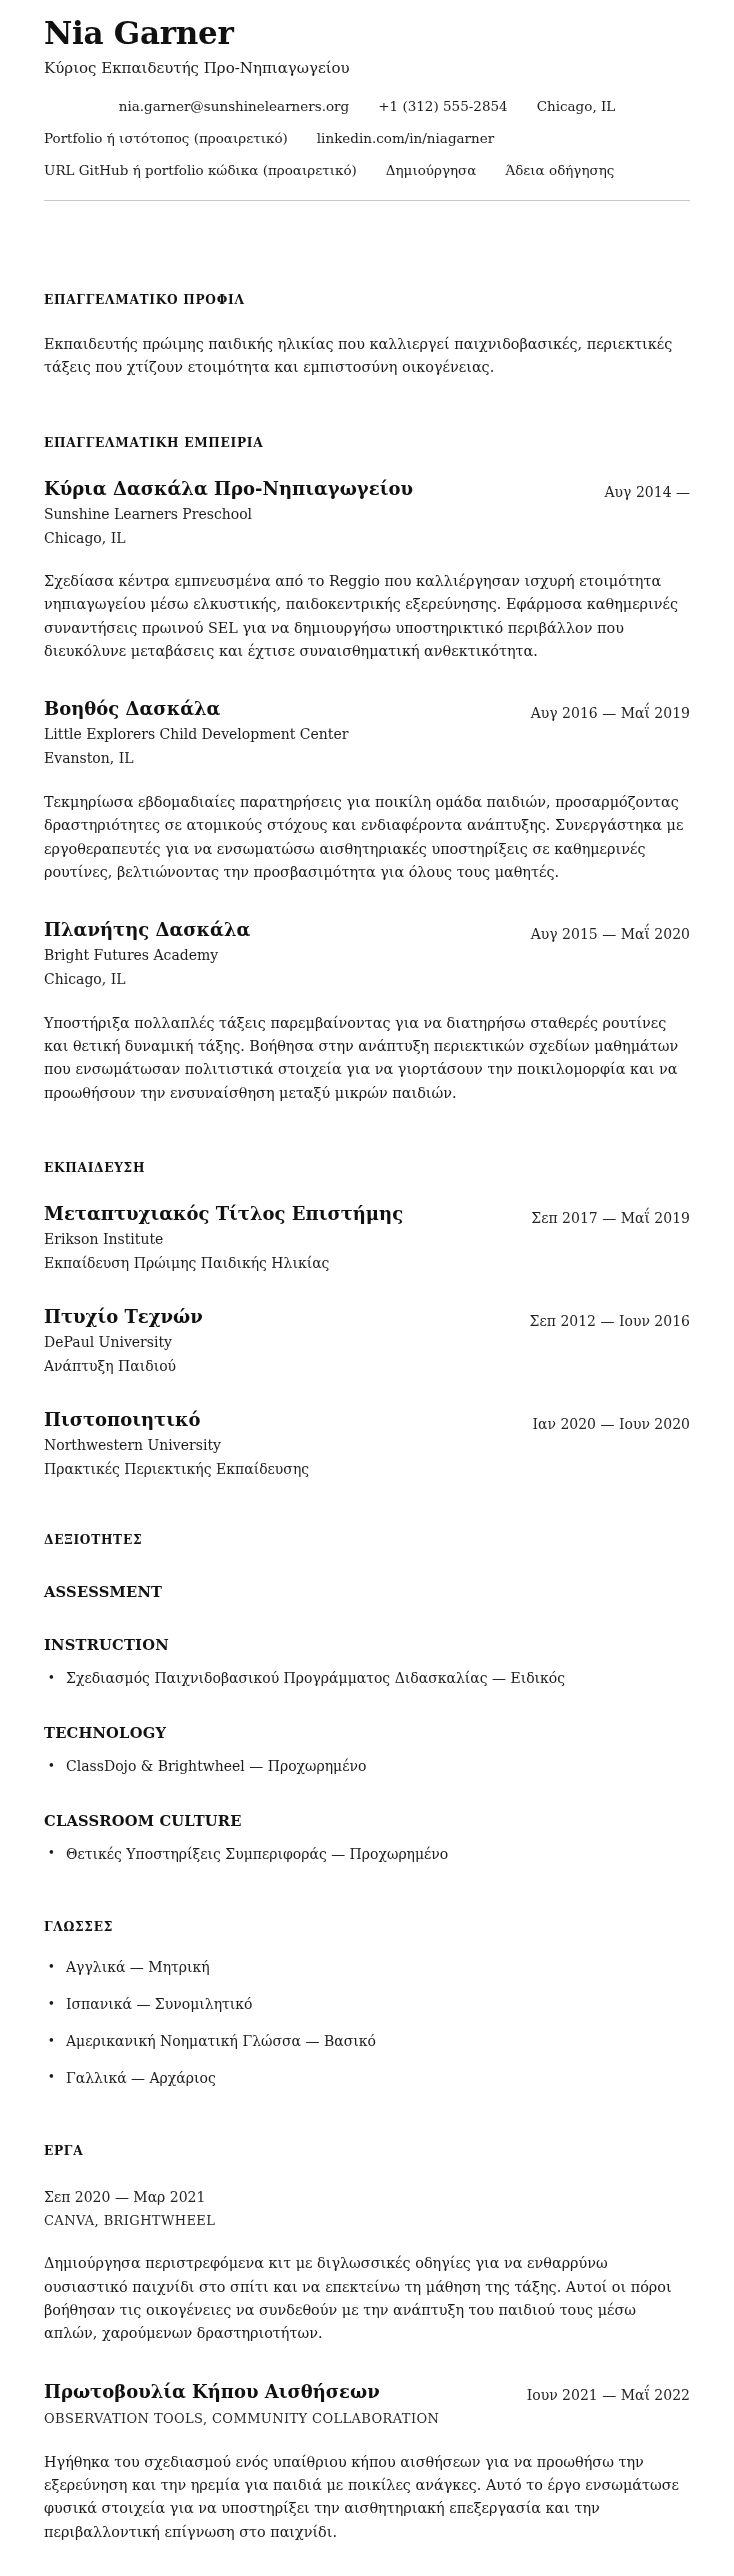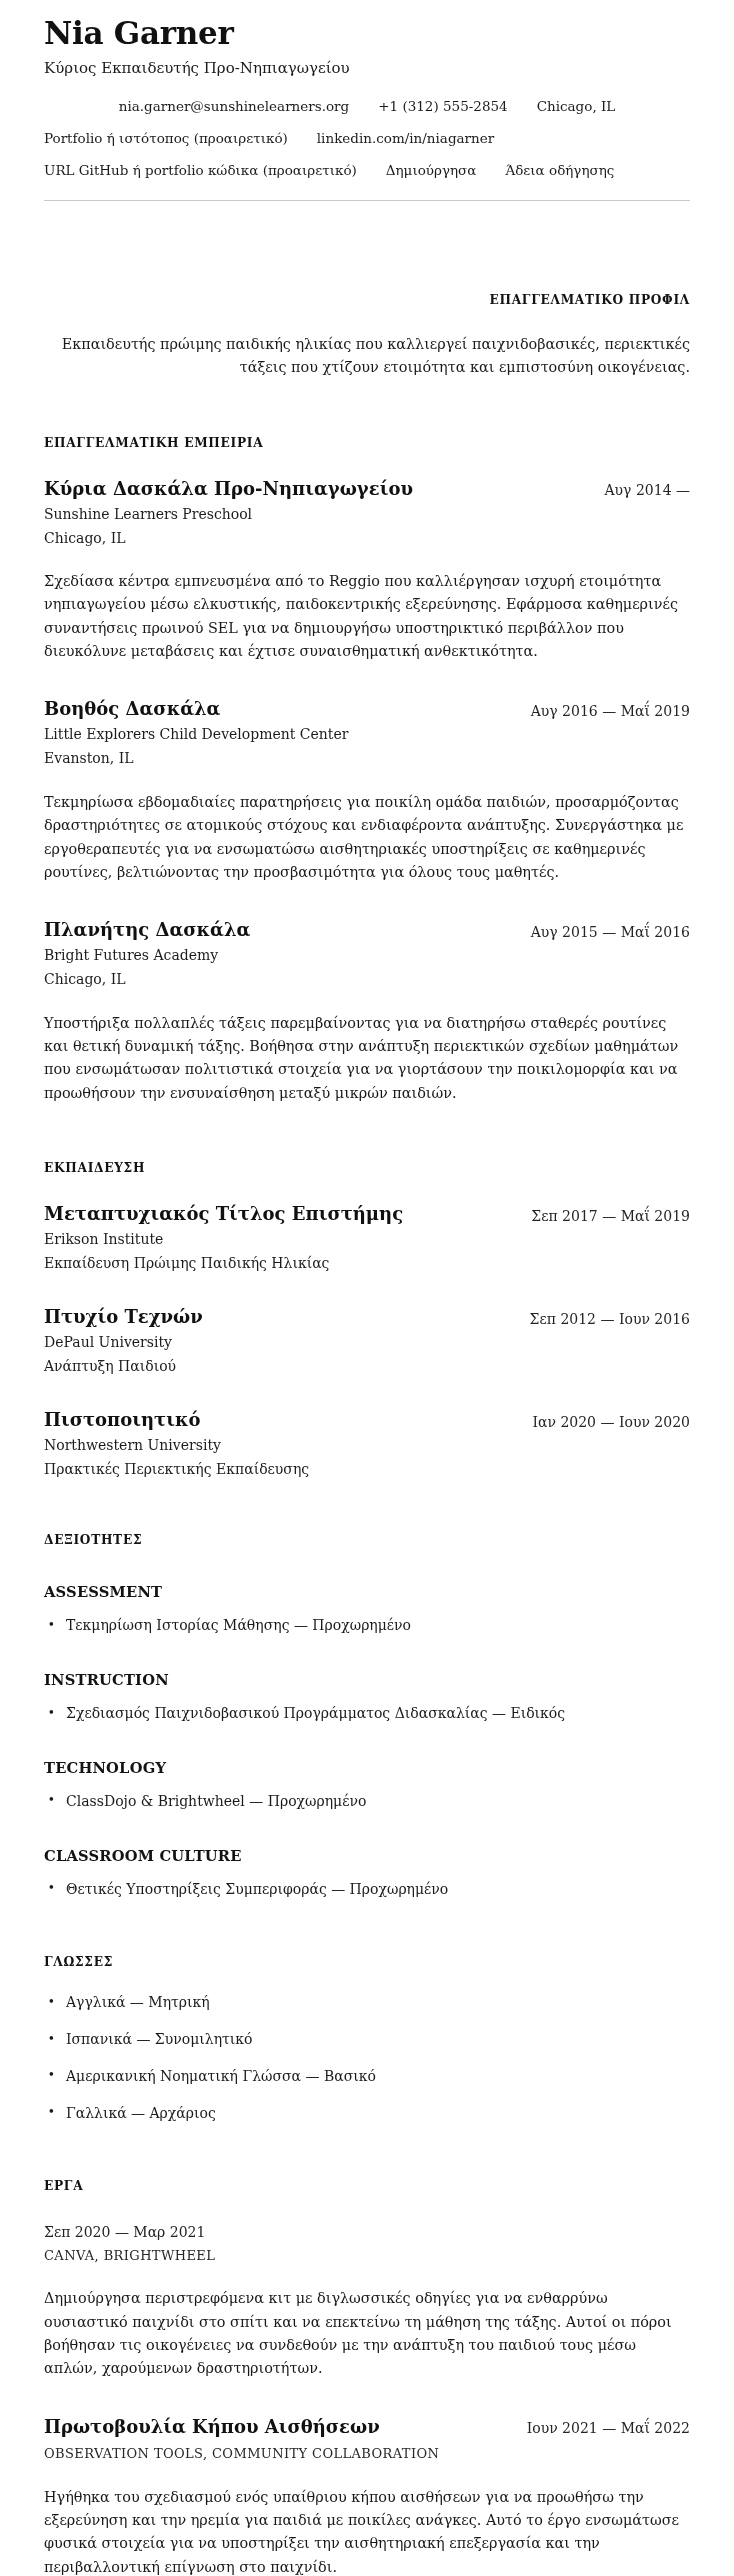--- a/index.html
+++ b/index.html
@@ -38,35 +38,35 @@
   }
   .contact-row.first { margin-top: 21px; justify-content: center; }
   .rule {
     border: none;
     border-top: 0.6px solid #c9c9c9;
     margin-top: 22px;
   }
 
   
   .section { margin-top: 56px; }
-  .section.first { margin-top: 92px; text-align: right; }
+  .section.first { margin-top: 92px; }
   .section-heading {
     font-size: 12.2px;
     font-weight: 700;
     letter-spacing: 0.7px;
     color: #121212;
   }
 
   
   .entry { margin-top: 28px; }
   .entry + .entry { margin-top: 35px; }
   .entry-head {
     display: flex;
     justify-content: space-between;
-    align-items: center;
+    align-items: flex-end;
     column-gap: 15px;
   }
   .entry-title {
     font-size: 18px;
     font-weight: 700;
     color: #111111;
     line-height: 1.25;
   }
   .entry-dates {
     font-size: 14px;
@@ -181,21 +181,21 @@
         <div class="entry-dates">Αυγ 2016 — Μαΐ 2019</div>
       </div>
       <div class="entry-org">Little Explorers Child Development Center</div>
       <div class="entry-sub">Evanston, IL</div>
       <p class="entry-desc">Τεκμηρίωσα εβδομαδιαίες παρατηρήσεις για ποικίλη ομάδα παιδιών, προσαρμόζοντας δραστηριότητες σε ατομικούς στόχους και ενδιαφέροντα ανάπτυξης. Συνεργάστηκα με εργοθεραπευτές για να ενσωματώσω αισθητηριακές υποστηρίξεις σε καθημερινές ρουτίνες, βελτιώνοντας την προσβασιμότητα για όλους τους μαθητές.</p>
     </div>
 
     <div class="entry">
       <div class="entry-head">
         <div class="entry-title">Πλανήτης Δασκάλα</div>
-        <div class="entry-dates">Αυγ 2015 — Μαΐ 2016</div>
+        <div class="entry-dates">Αυγ 2015 — Μαΐ 2020</div>
       </div>
       <div class="entry-org">Bright Futures Academy</div>
       <div class="entry-sub">Chicago, IL</div>
       <p class="entry-desc">Υποστήριξα πολλαπλές τάξεις παρεμβαίνοντας για να διατηρήσω σταθερές ρουτίνες και θετική δυναμική τάξης. Βοήθησα στην ανάπτυξη περιεκτικών σχεδίων μαθημάτων που ενσωμάτωσαν πολιτιστικά στοιχεία για να γιορτάσουν την ποικιλομορφία και να προωθήσουν την ενσυναίσθηση μεταξύ μικρών παιδιών.</p>
     </div>
   </section>
 
   <section class="section">
     <div class="section-heading">ΕΚΠΑΙΔΕΥΣΗ</div>
 
@@ -225,23 +225,20 @@
       <div class="entry-org">Northwestern University</div>
       <div class="entry-sub">Πρακτικές Περιεκτικής Εκπαίδευσης</div>
     </div>
   </section>
 
   <section class="section">
     <div class="section-heading">ΔΕΞΙΟΤΗΤΕΣ</div>
 
     <div class="skill-group">
       <div class="skill-category">ASSESSMENT</div>
-      <ul class="dot-list">
-        <li>Τεκμηρίωση Ιστορίας Μάθησης — Προχωρημένο</li>
-      </ul>
     </div>
 
     <div class="skill-group">
       <div class="skill-category">INSTRUCTION</div>
       <ul class="dot-list">
         <li>Σχεδιασμός Παιχνιδοβασικού Προγράμματος Διδασκαλίας — Ειδικός</li>
       </ul>
     </div>
 
     <div class="skill-group">

